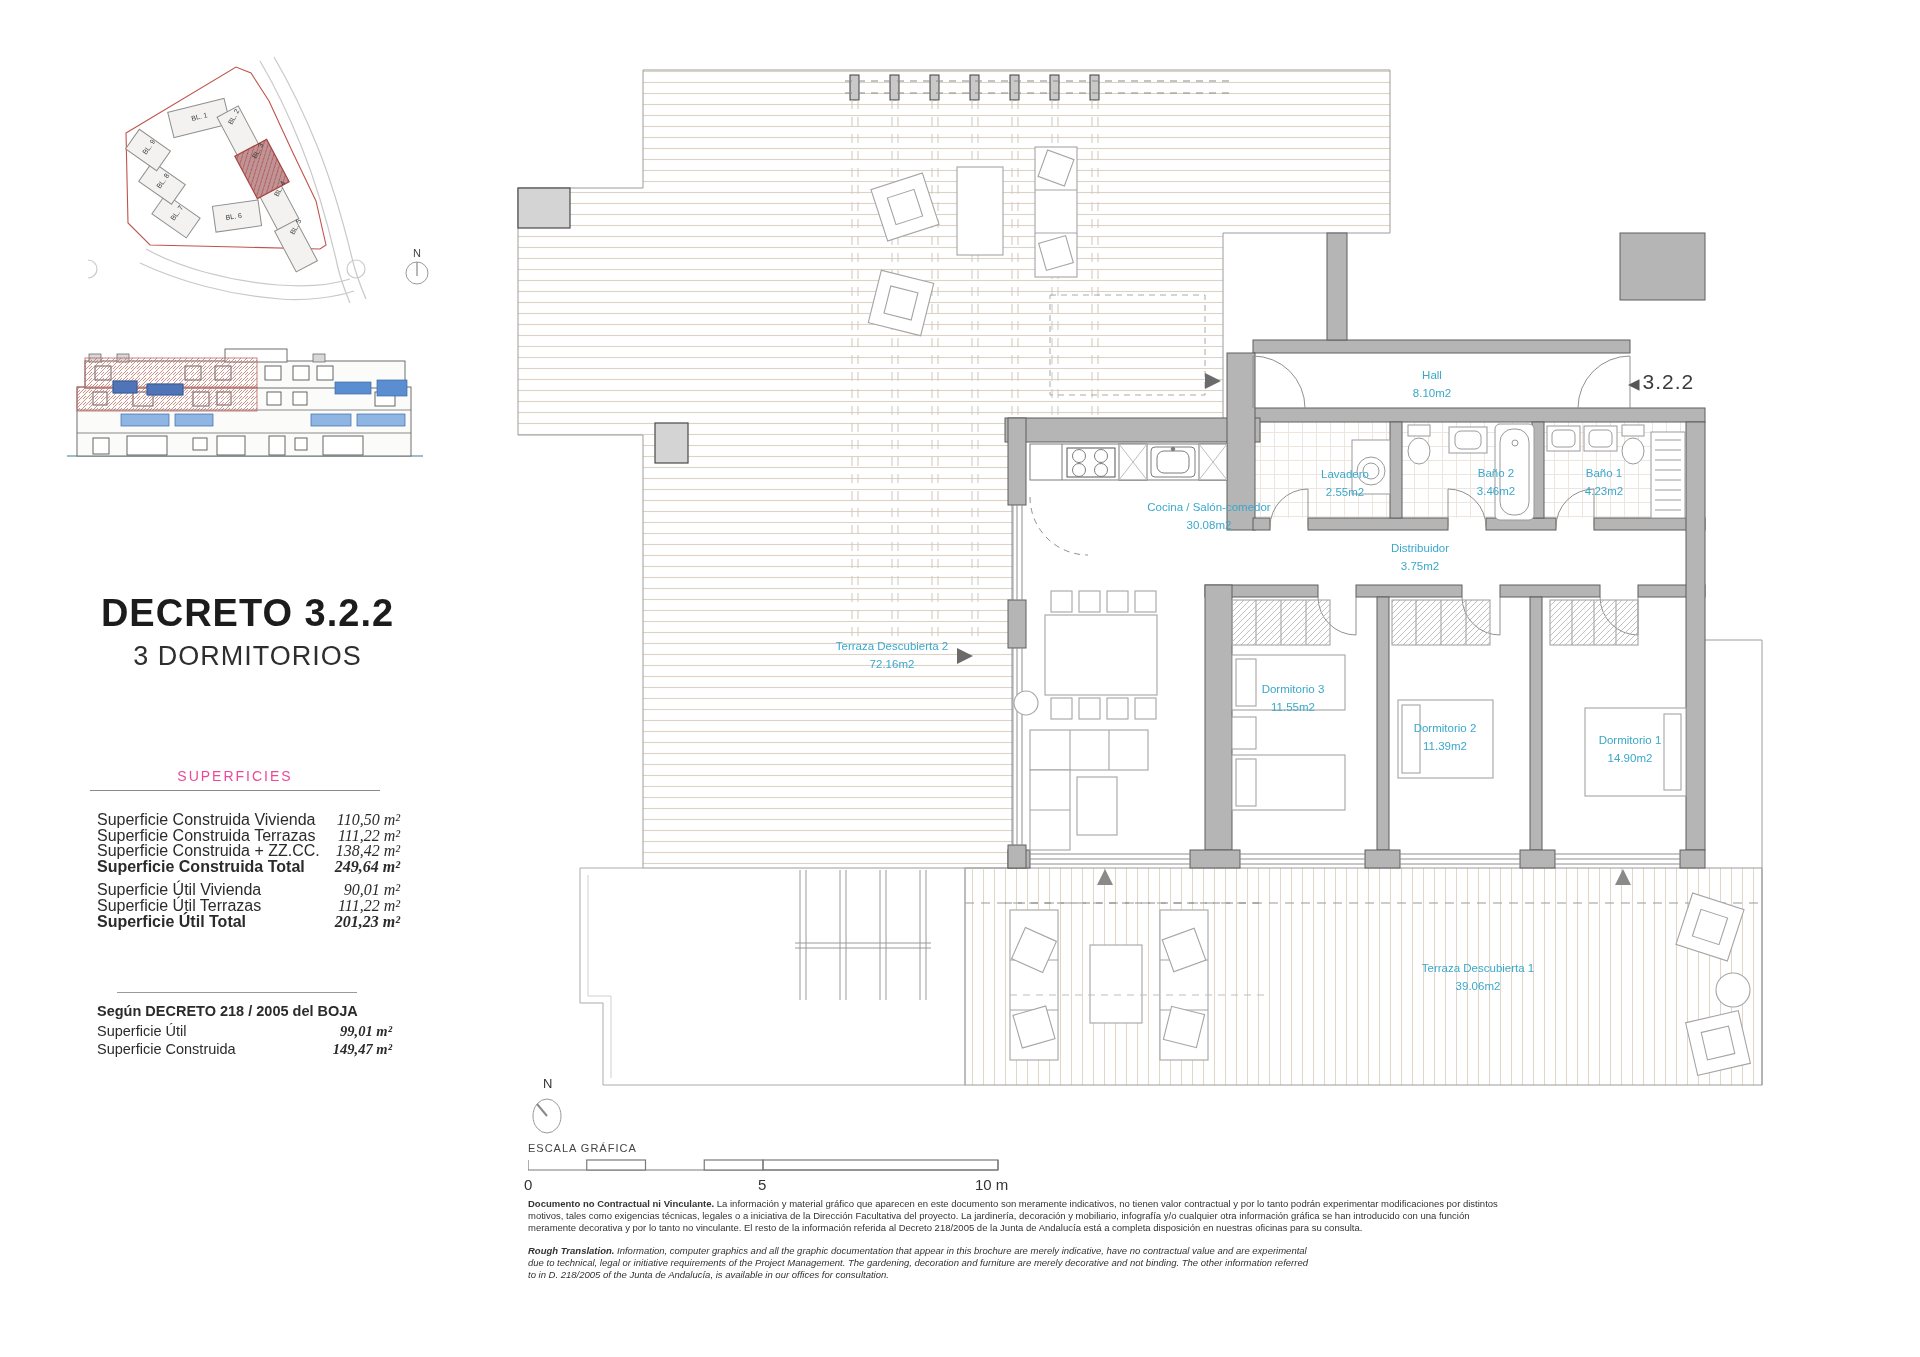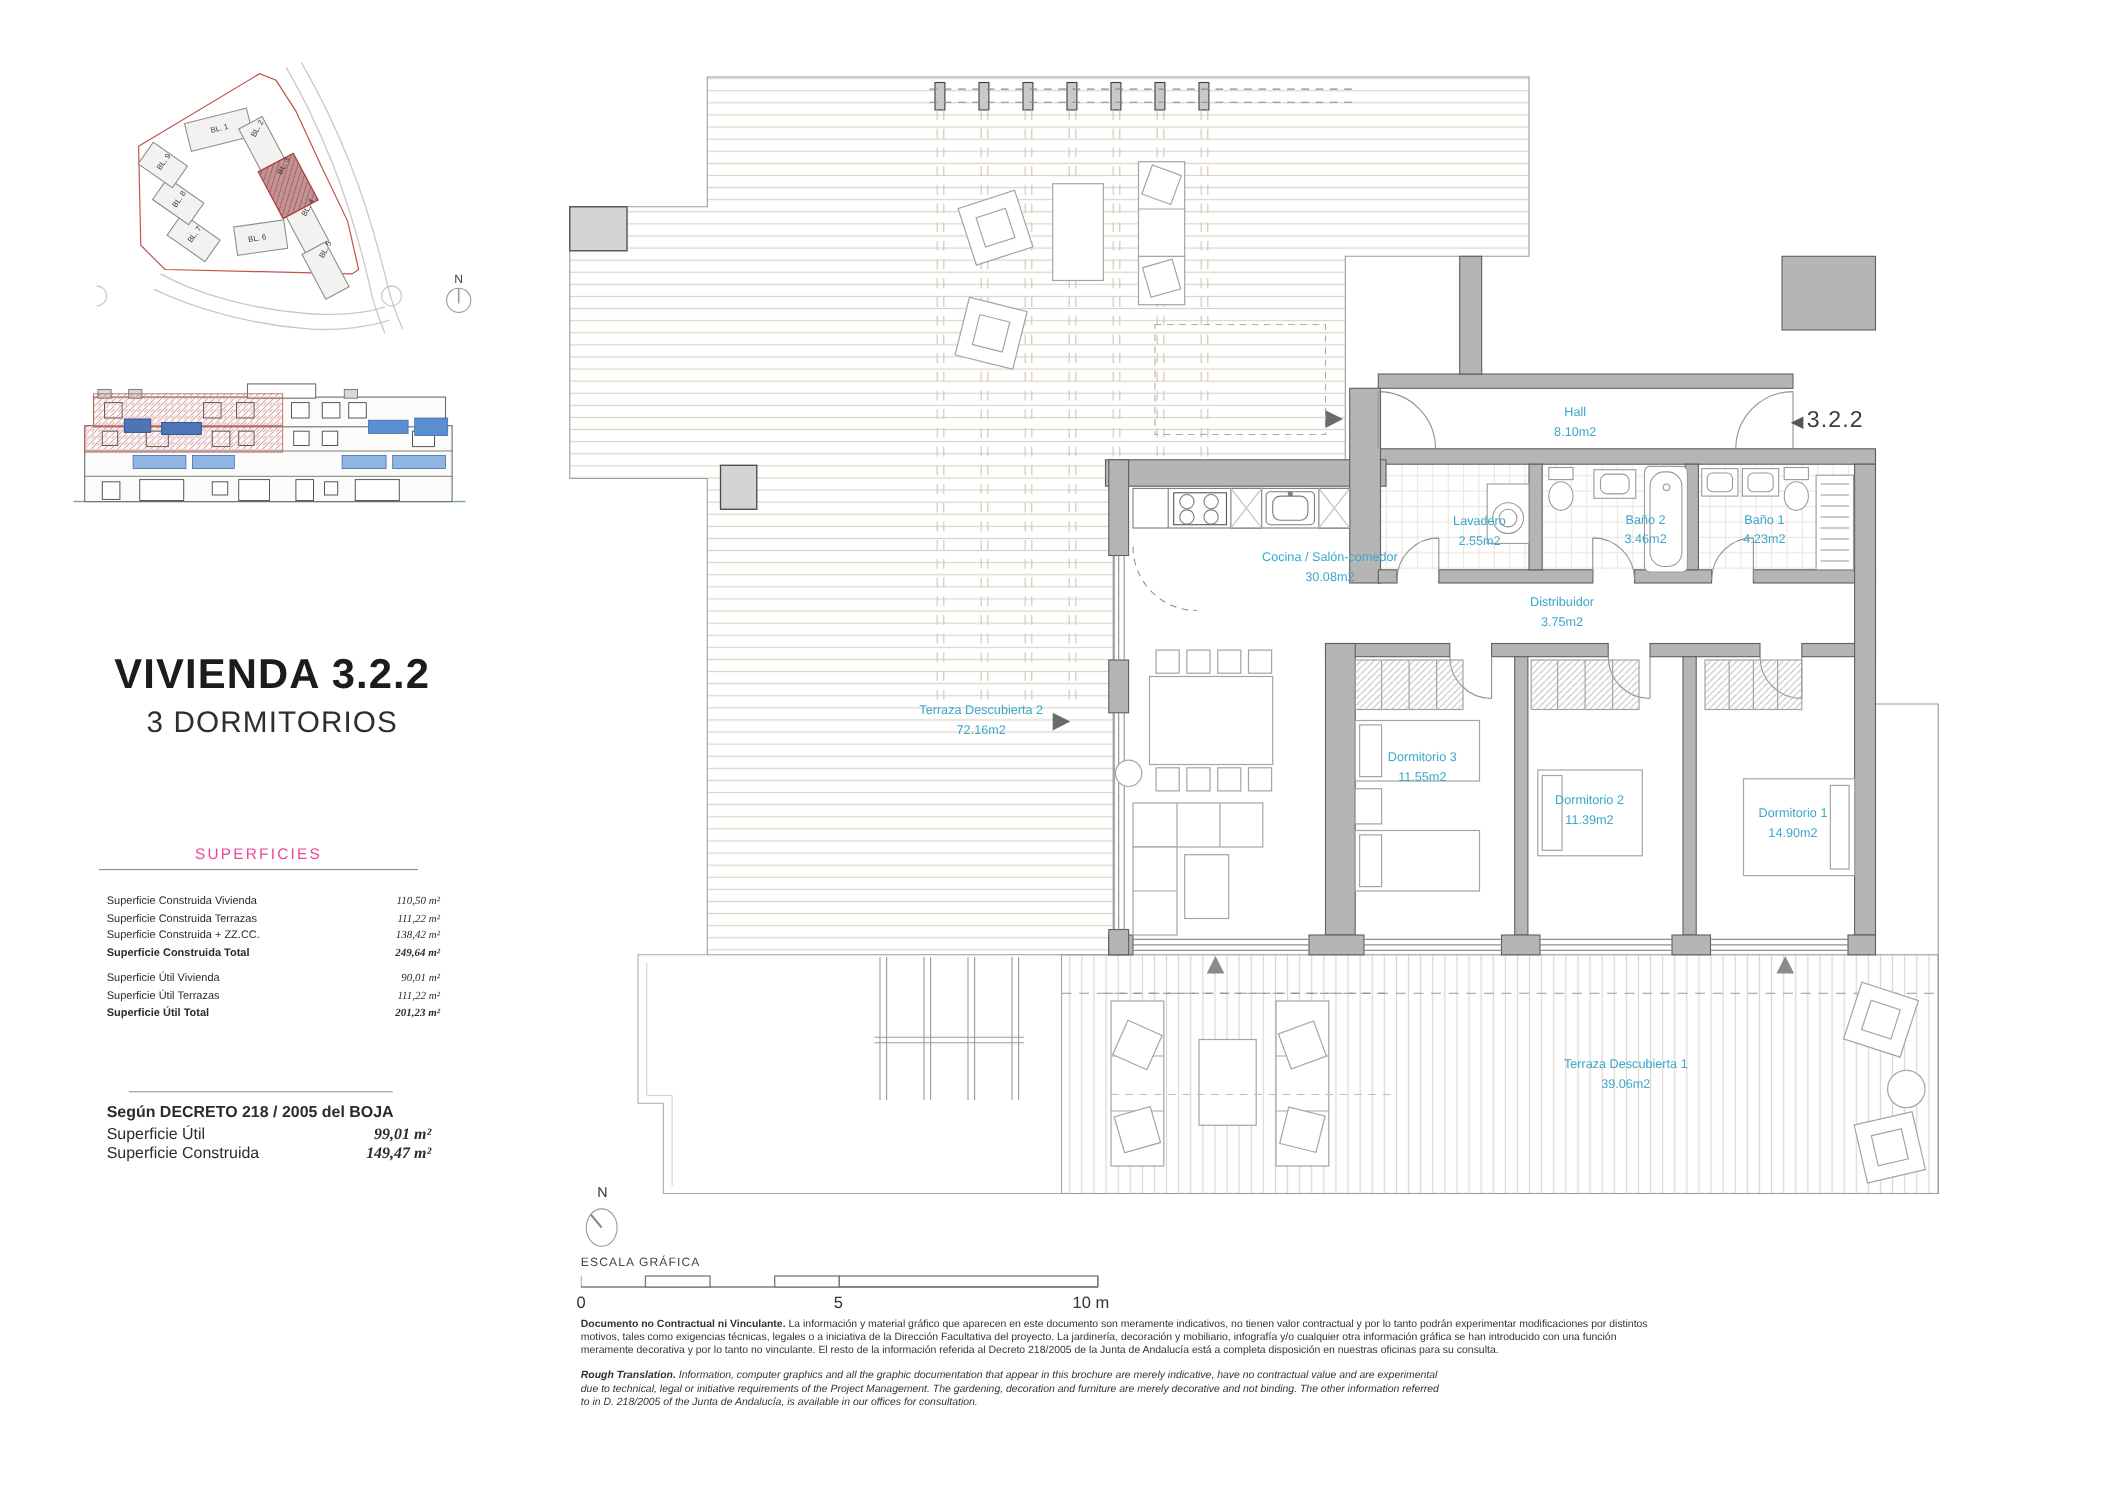--- a/index.html
+++ b/index.html
@@ -4,21 +4,21 @@
 <style>
   html,body{margin:0;padding:0;background:#fff;}
   body{width:1920px;height:1357px;font-family:"Liberation Sans",sans-serif;color:#2b2b2b;position:relative;overflow:hidden;}
   .abs{position:absolute;}
 
   
   .title-block{left:70px;top:592px;width:355px;text-align:center;}
   .title-block h1{margin:0;font-size:38px;font-weight:bold;letter-spacing:1px;color:#1c1c1c;}
   .title-block .sub{font-size:27px;font-weight:400;color:#2e2e2e;margin-top:6px;letter-spacing:1px;}
   .sup-head{left:90px;top:768px;width:290px;text-align:center;font-size:14px;letter-spacing:2px;color:#ec4899;border-bottom:1px solid #8a8a8a;padding-bottom:6px;}
-  .sup-table{left:97px;top:812px;width:303px;font-size:10px;text-align:center;}
+  .sup-table{left:97px;top:812px;width:303px;font-size:16px;text-align:center;}
   .srow{display:flex;justify-content:space-between;line-height:15.2px;margin-bottom:0.5px;}
   .srow .val{font-style:italic;font-family:Liberation Serif, serif;}
   .srow.bold{font-weight:bold;}
   .srow.gap{margin-top:8px;}
   .divider2{left:117px;top:992px;width:240px;border-top:1px solid #9a9a9a;height:0;}
   .decreto{left:97px;top:1003px;width:295px;font-size:14.5px;}
   .decreto .dhead{font-weight:bold;margin-bottom:5px;}
 
   
   .plan-label{color:#3aa8cb;font-size:11.5px;line-height:1.55;text-align:center;}
@@ -158,21 +158,21 @@
     <g>
       <rect x="20" y="28" width="172" height="30" fill="url(#redhatch2)" fill-opacity="1" stroke="#b86560" stroke-width="0.8"></rect>
       <rect x="12" y="57" width="180" height="24" fill="url(#redhatch2)" stroke="#b86560" stroke-width="0.8"></rect>
       <rect x="48" y="51" width="24" height="12" fill="#4f74b8" stroke="#2f5692" stroke-width="0.8"></rect>
       <rect x="82" y="54" width="36" height="11" fill="#4f74b8" stroke="#2f5692" stroke-width="0.8"></rect>
     </g>
   </svg>
 </div>
 
 <div class="abs title-block">
-  <h1>VIVIENDA 3.2.2</h1>
+  <h1>DECRETO 3.2.2</h1>
   <div class="sub">3 DORMITORIOS</div>
 </div>
 
 <div class="abs sup-head">SUPERFICIES</div>
 <div class="abs sup-table">
   <div class="srow">
       <span>Superficie Construida Vivienda</span>
       <span class="val">110,50 m²</span>
     </div>
   <div class="srow">

